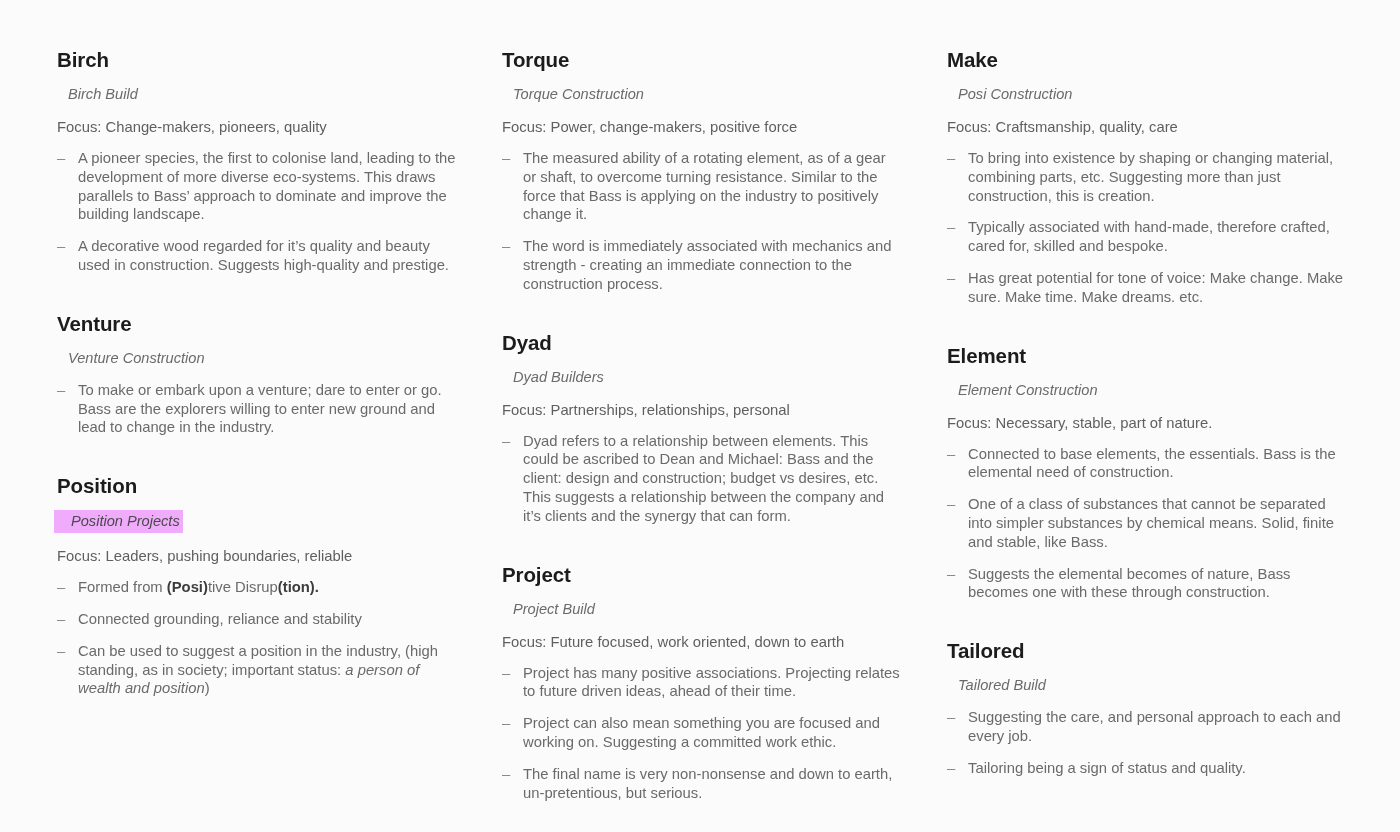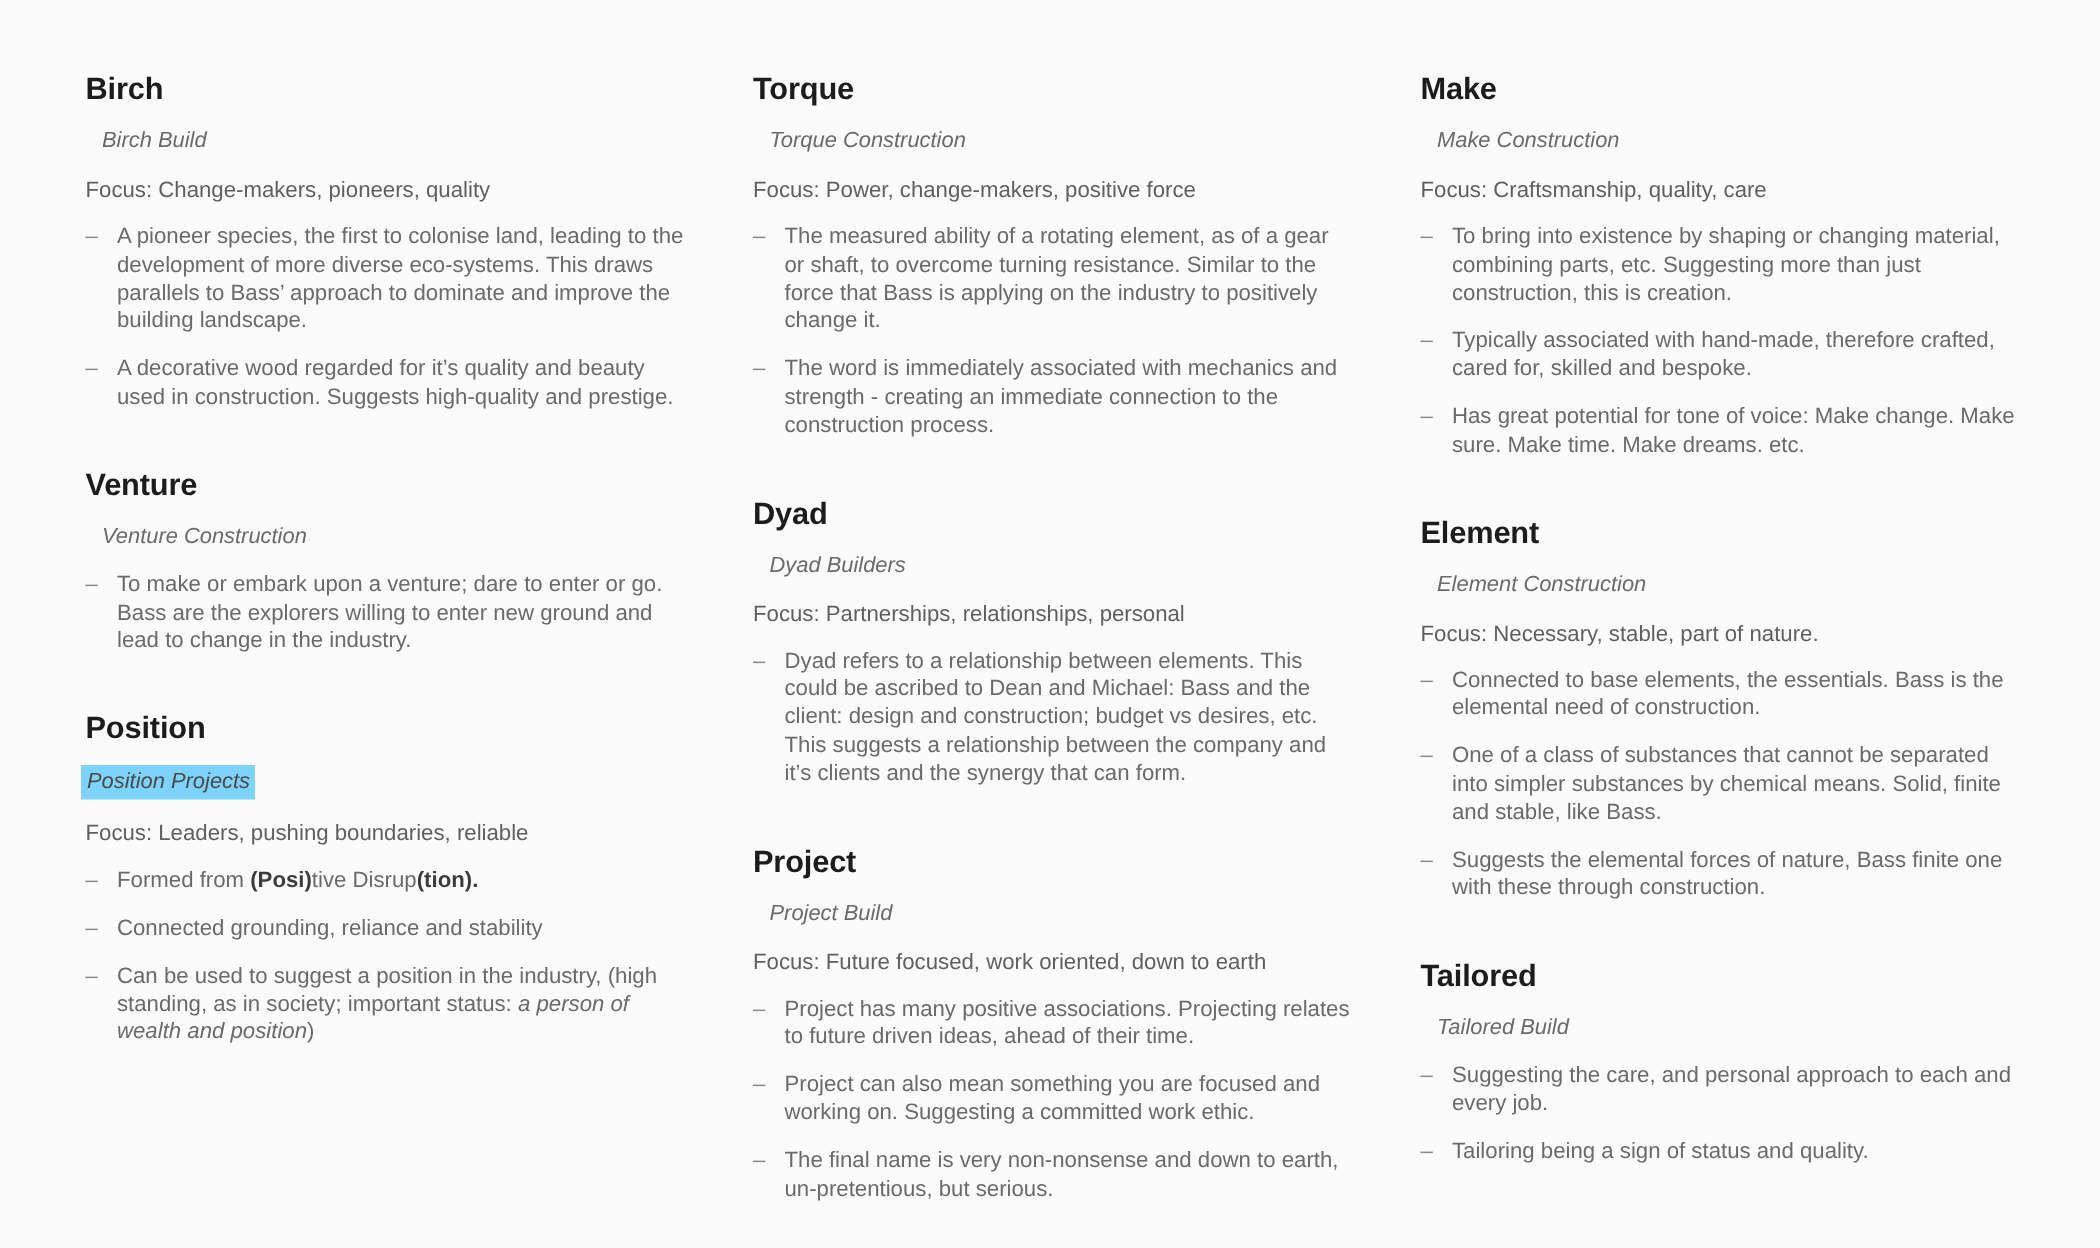--- a/index.html
+++ b/index.html
@@ -47,23 +47,23 @@
   }
   .entry-sub {
     font-size: 14.6px;
     line-height: 20px;
     font-style: italic;
     color: #6a6a6a;
     margin: 0 0 13px 11px;
     display: inline-block;
   }
   .entry-sub.highlight {
-    background: #7dd3fc;
+    background: #f0abfc;
     color: #4a4a4a;
-    padding: 1px 3px 2px 4px;
+    padding: 1px 3px 2px 17px;
     margin-left: -3px;
   }
   .entry-focus {
     font-size: 14.8px;
     line-height: 20px;
     color: #5f5f5f;
     margin: 0 0 12px 0;
   }
   ul.bullets {
     list-style: none;
@@ -151,36 +151,36 @@
               <li><span class="dash">–</span><span>Project can also mean something you are focused and working on. Suggesting a committed work ethic.</span></li>
               <li><span class="dash">–</span><span>The final name is very non-nonsense and down to earth, un-pretentious, but serious.</span></li>
             </ul>
           </div>
         </div>
       </div>
       <div class="column">
         <div class="inner">
           <div class="entry">
             <h2 class="entry-title">Make</h2>
-            <div><div class="entry-sub">Make Construction</div></div>
+            <div><div class="entry-sub">Posi Construction</div></div>
             <div class="entry-focus">Focus: Craftsmanship, quality, care</div>
             <ul class="bullets">
               <li><span class="dash">–</span><span>To bring into existence by shaping or changing material, combining parts, etc. Suggesting more than just construction, this is creation.</span></li>
               <li><span class="dash">–</span><span>Typically associated with hand-made, therefore crafted, cared for, skilled and bespoke.</span></li>
               <li><span class="dash">–</span><span>Has great potential for tone of voice: Make change. Make sure. Make time. Make dreams. etc.</span></li>
             </ul>
           </div>
           <div class="entry">
             <h2 class="entry-title">Element</h2>
             <div><div class="entry-sub">Element Construction</div></div>
             <div class="entry-focus">Focus: Necessary, stable, part of nature.</div>
             <ul class="bullets">
               <li><span class="dash">–</span><span>Connected to base elements, the essentials. Bass is the elemental need of construction.</span></li>
               <li><span class="dash">–</span><span>One of a class of substances that cannot be separated into simpler substances by chemical means. Solid, finite and stable, like Bass.</span></li>
-              <li><span class="dash">–</span><span>Suggests the elemental forces of nature, Bass finite one with these through construction.</span></li>
+              <li><span class="dash">–</span><span>Suggests the elemental becomes of nature, Bass becomes one with these through construction.</span></li>
             </ul>
           </div>
           <div class="entry">
             <h2 class="entry-title">Tailored</h2>
             <div><div class="entry-sub">Tailored Build</div></div>
             <ul class="bullets">
               <li><span class="dash">–</span><span>Suggesting the care, and personal approach to each and every job.</span></li>
               <li><span class="dash">–</span><span>Tailoring being a sign of status and quality.</span></li>
             </ul>
           </div>

